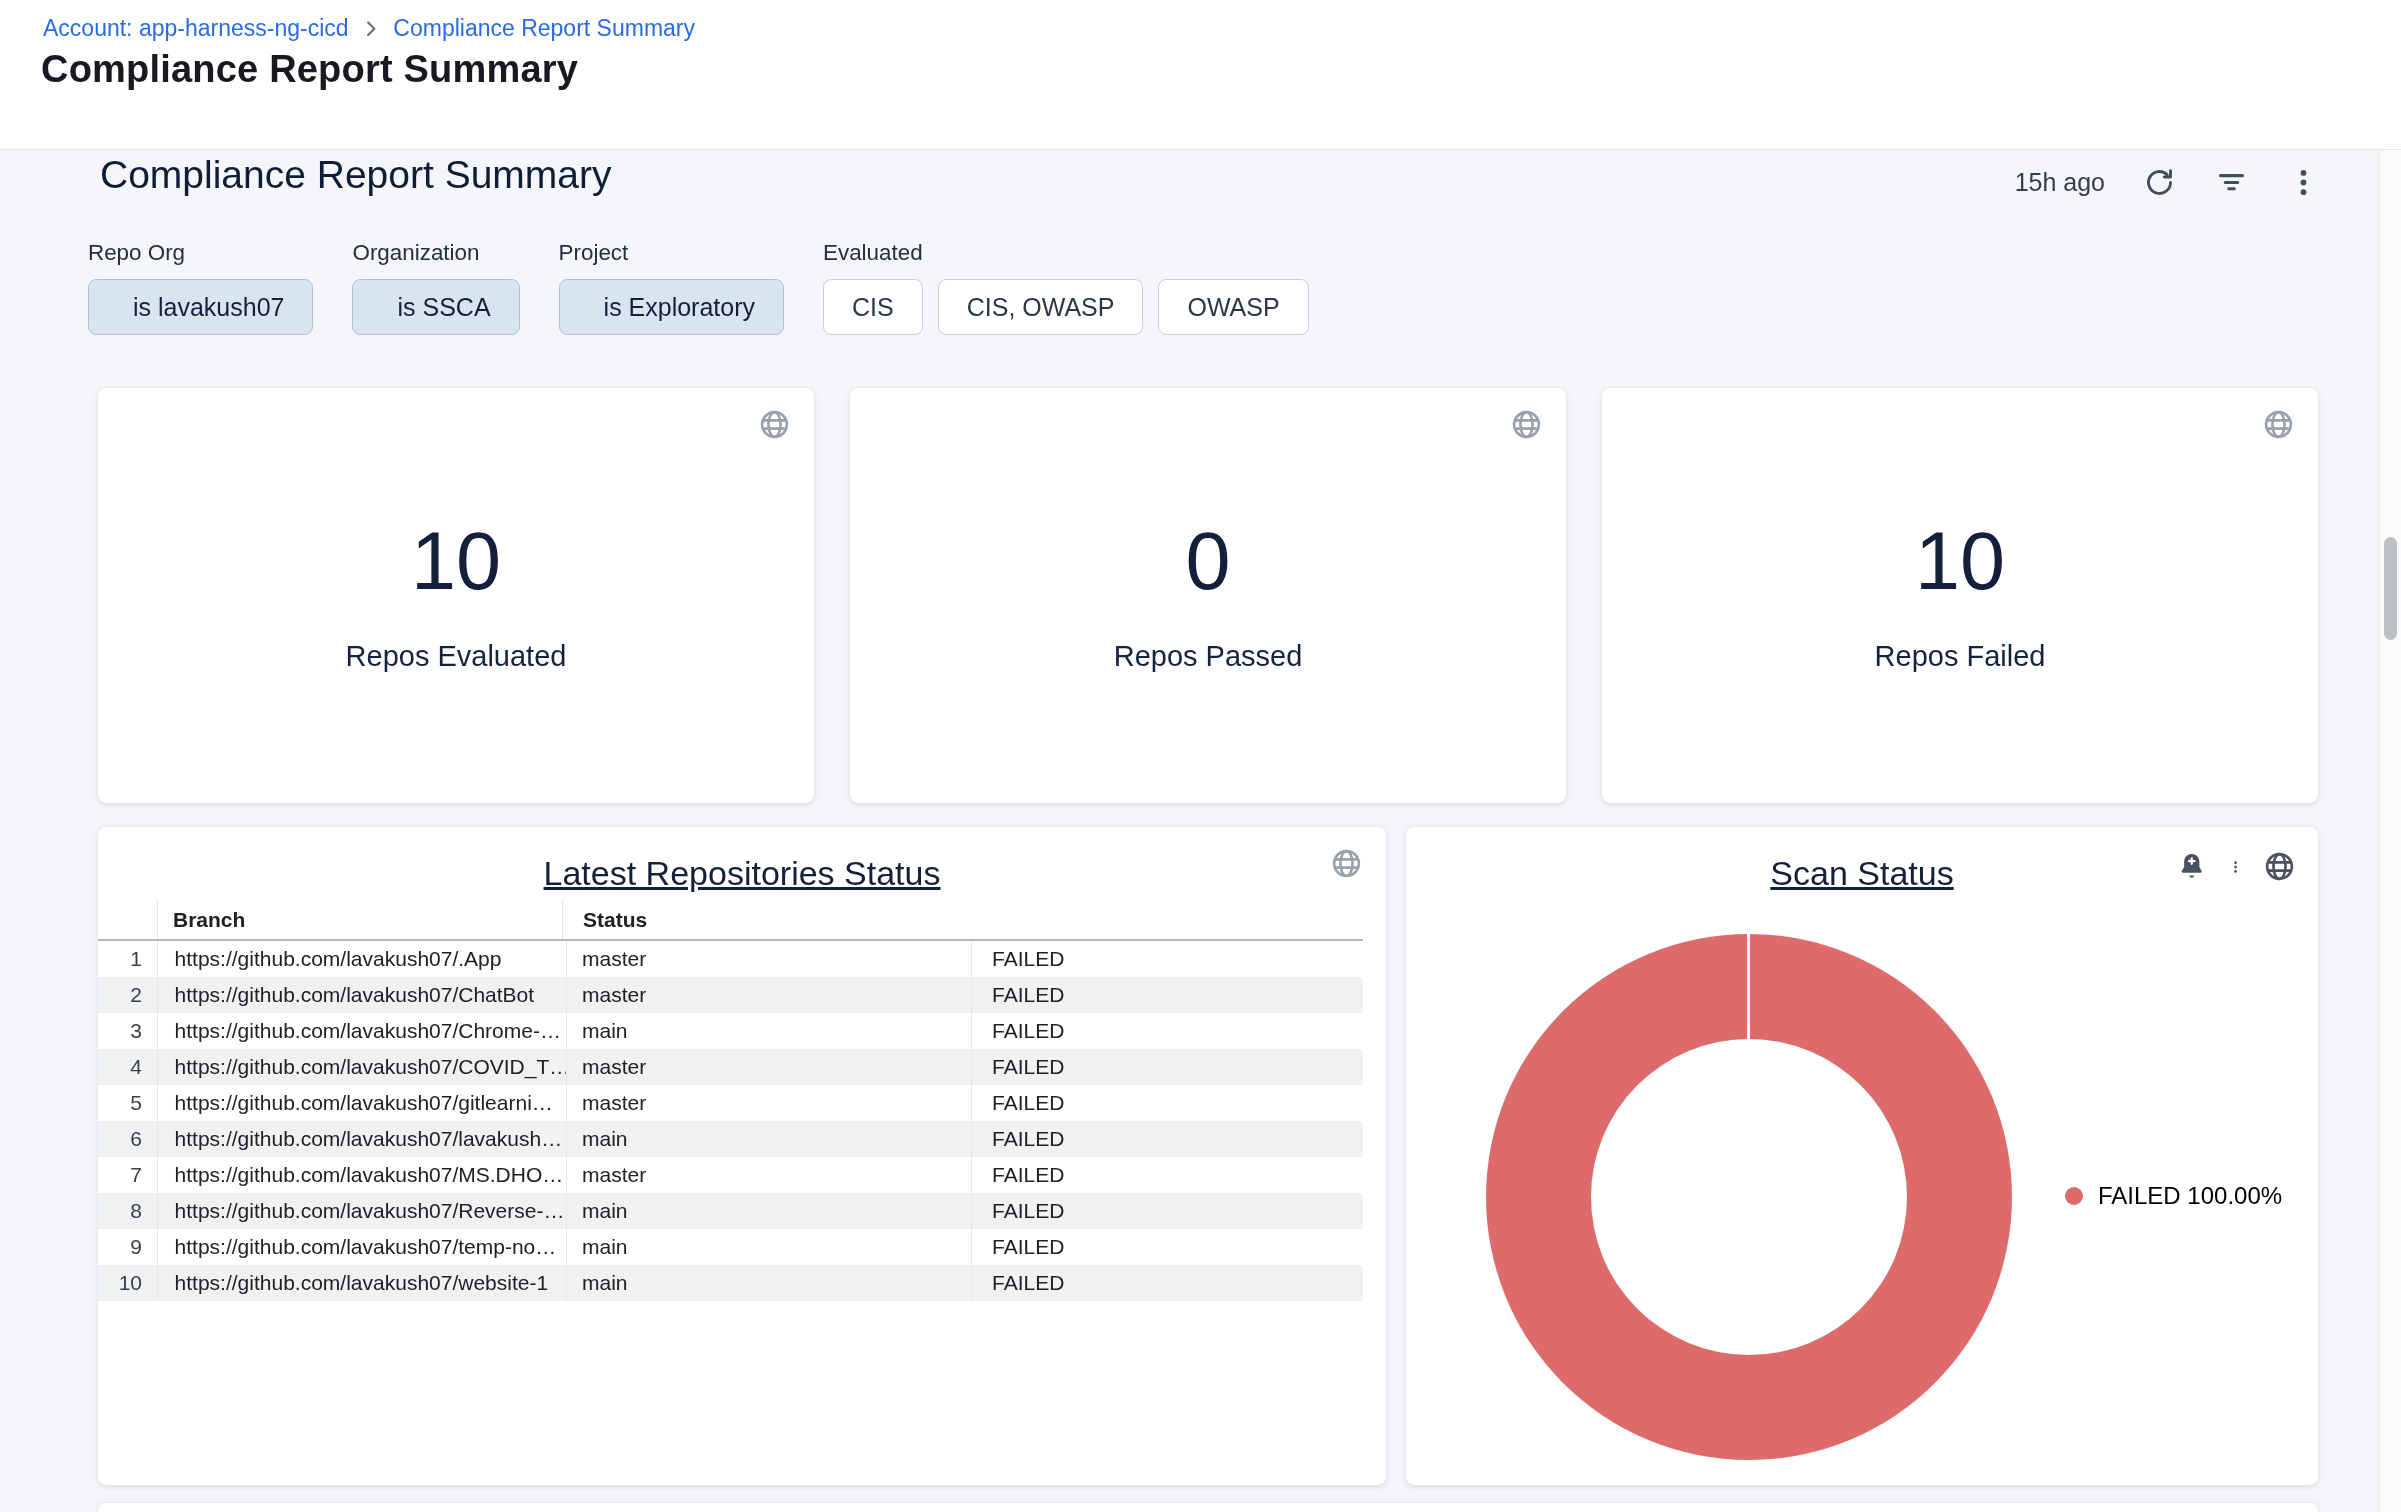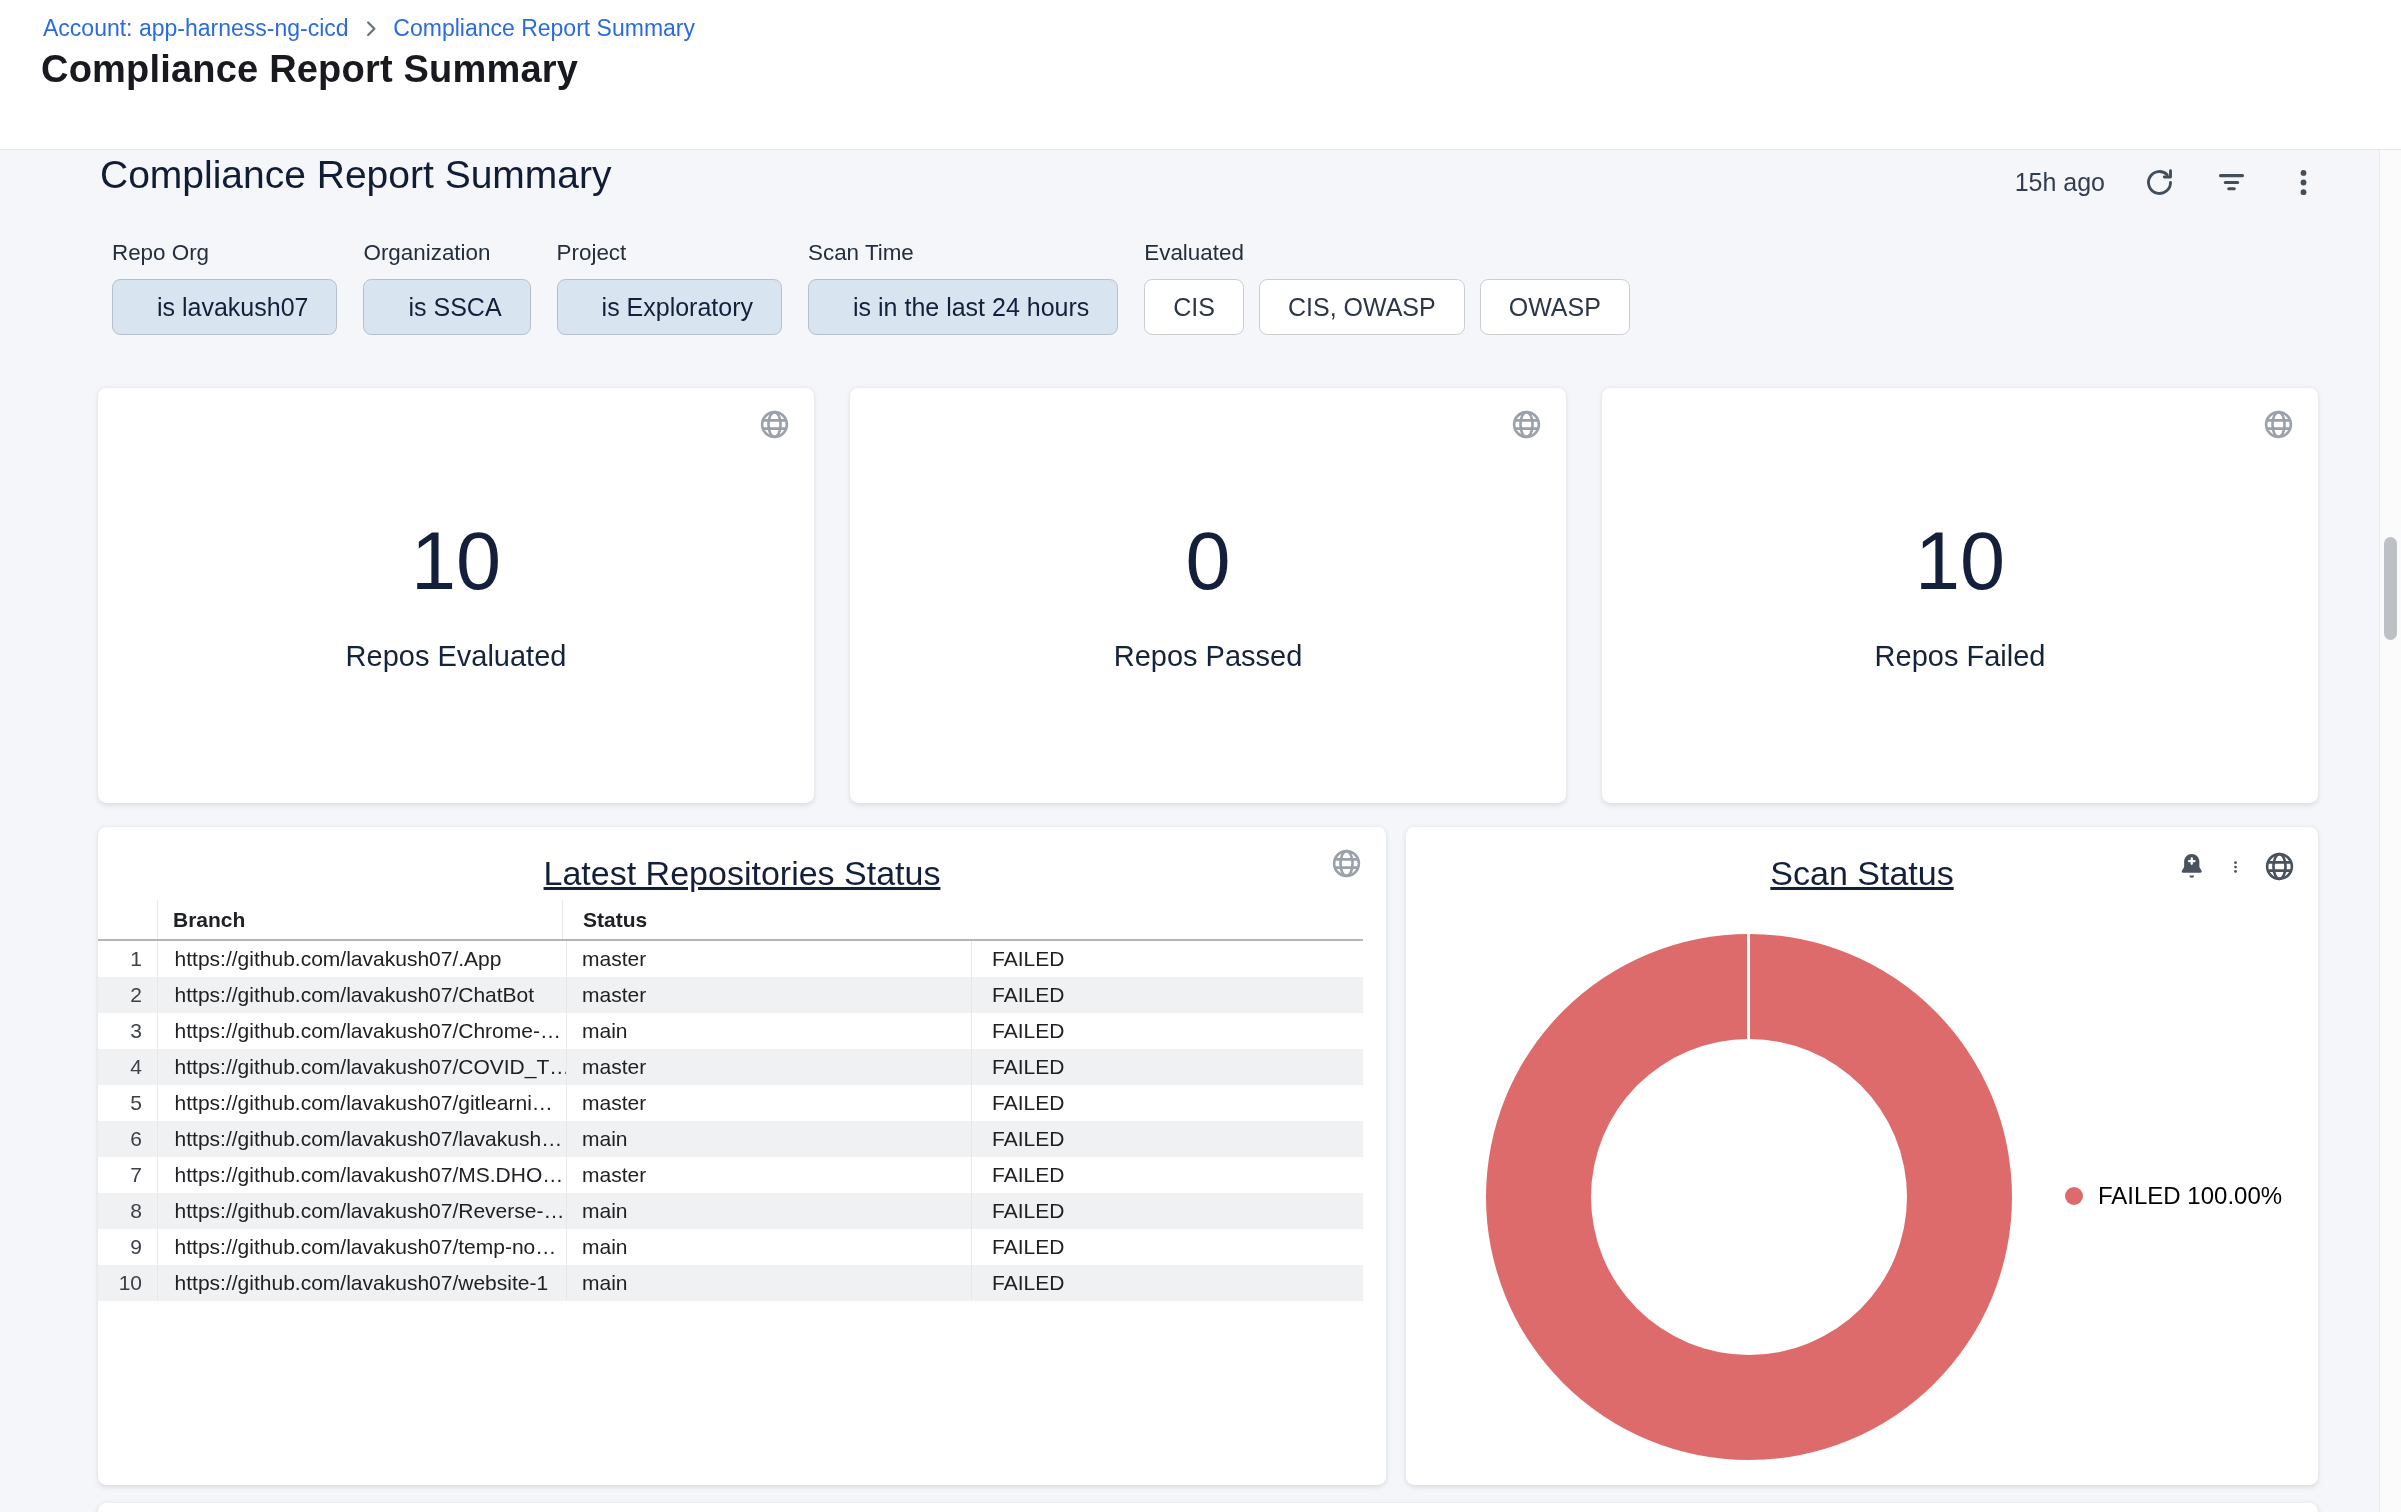--- a/index.html
+++ b/index.html
@@ -20,21 +20,21 @@
   .page-title{position:absolute; left:41px; top:48px; font-size:38px; font-weight:700; color:#191920; letter-spacing:0.2px;}
 
   
   .dash-title{position:absolute; left:100px; top:153px; font-size:39px; font-weight:500; color:#101d35;}
   .dash-controls{position:absolute; top:164px; right:80px; display:flex; align-items:center; gap:36px; color:#3e4957;}
   .last-refresh{font-size:25px; color:#323e50;}
   .icon-btn{width:36px;height:36px;display:flex;align-items:center;justify-content:center;cursor:pointer;color:#434e5c;}
   .icon-btn svg{width:33px;height:33px;}
 
   
-  .filters{position:absolute; left:112px; top:240px; display:flex; gap:26px; align-items:flex-end;}
+  .filters{position:absolute; left:88px; top:240px; display:flex; gap:39px; align-items:flex-end;}
   .filter-label{font-size:22.4px; color:#242f3d; margin-bottom:13.3px;}
   .chips{display:flex; gap:15px;}
   .chip{
     height:56px; padding:0 28px; display:flex; align-items:center; justify-content:center;
     font-size:25px; border-radius:8.3px; box-sizing:border-box; cursor:pointer; white-space:nowrap;
   }
   .chip.active{background:#d9e4f1; border:1.7px solid #b7c0ca; color:#13203a;padding-left:44px;}
   .chip.plain{background:#ffffff; border:1.7px solid #c9cdd3; color:#2b3748;}
 
   
@@ -138,26 +138,20 @@
         <div class="chip active">is SSCA</div>
       </div>
     </div>
     <div class="filter-group">
       <div class="filter-label">Project</div>
       <div class="chips">
         <div class="chip active">is Exploratory</div>
       </div>
     </div>
     <div class="filter-group">
-      <div class="filter-label">Scan Time</div>
-      <div class="chips">
-        <div class="chip active">is in the last 24 hours</div>
-      </div>
-    </div>
-    <div class="filter-group">
       <div class="filter-label">Evaluated</div>
       <div class="chips">
         <div class="chip plain">CIS</div>
         <div class="chip plain">CIS, OWASP</div>
         <div class="chip plain">OWASP</div>
       </div>
     </div>
   </div>
 
   <div class="stat-row">

